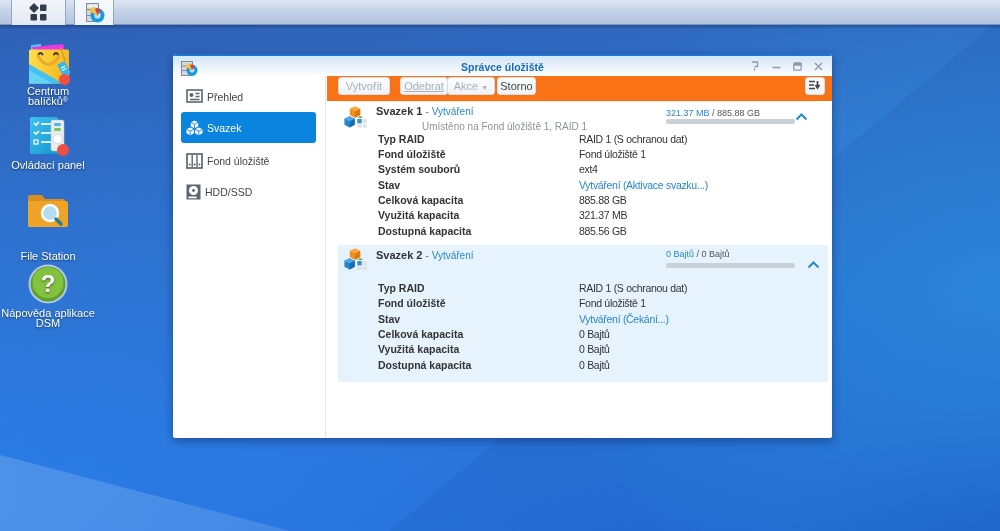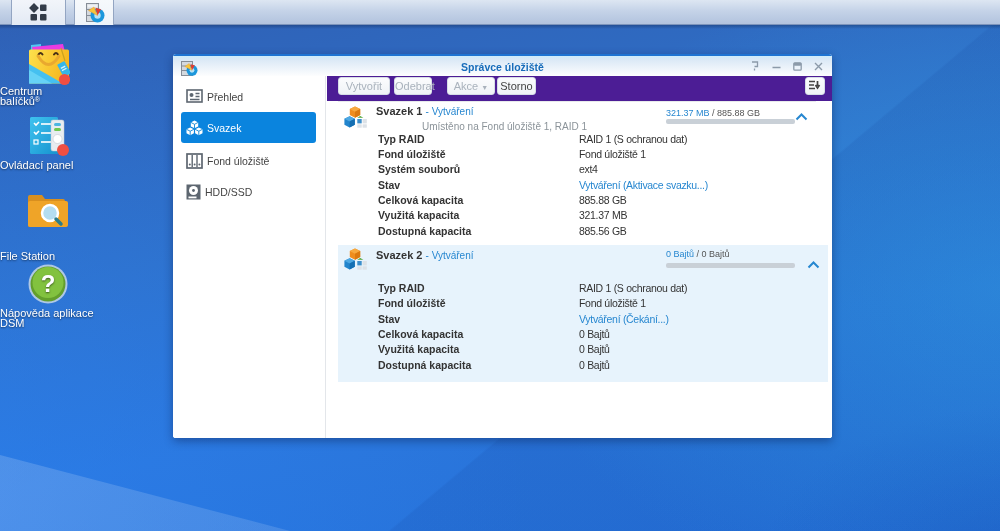--- a/index.html
+++ b/index.html
@@ -36,21 +36,21 @@
   background:linear-gradient(to bottom, #dde6f2 0%, #c5d3e8 45%, #b2c3de 100%);
   border-bottom:1px solid #7d94bb;
 }
 .tb-btn {
   position:absolute; top:0; height:25px;
   background:linear-gradient(to bottom, #f2f5fa 0%, #e3eaf4 100%);
   border-left:1px solid #93a5c2; border-right:1px solid #93a5c2;
   display:flex; align-items:center; justify-content:center;
 }
 
-.dicon { position:absolute; text-align:left; color:#fff; font-size:11px; line-height:10px;
+.dicon { position:absolute; text-align:center; color:#fff; font-size:11px; line-height:10px;
   text-shadow:0 1px 2px rgba(0,0,0,0.55); width:96px; }
 .dicon svg { display:block; margin:0 auto; }
 .dicon .lbl { margin-top:3px; }
 
 #win {
   position:absolute; left:173px; top:54px; width:659px; height:384px;
   background:#fff;
   border-radius:3px;
   box-shadow:0 3px 10px rgba(10,30,80,0.45);
   overflow:hidden;
@@ -67,21 +67,21 @@
 #titlebar .wicons { position:absolute; right:9px; top:5px; display:flex; gap:12px; }
 
 #winbody { position:absolute; left:0; top:22px; right:0; bottom:0; background:#fff; }
 #sidebar { position:absolute; left:0; top:0; width:153px; bottom:0; background:#fff; border-right:1px solid #e3e6ea; }
 .sbitem { position:absolute; left:8px; width:135px; height:31px; display:flex; align-items:center;
   font-size:10.5px; color:#444; border-radius:3px; }
 .sbitem svg { margin:0 4px 0 5px; flex:0 0 auto; }
 .sbitem.sel { background:#0a84de; color:#fff; }
 #content { position:absolute; left:154px; top:0; right:0; bottom:0; background:#fff; }
 
-#toolbar { position:absolute; left:0; top:0; right:0; height:25px; background:#4c1d95; }
+#toolbar { position:absolute; left:0; top:0; right:0; height:25px; background:#f97316; }
 .btn {
   position:absolute; top:1px; height:18px;
   border:1px solid #d6dde6; border-radius:3px;
   background:linear-gradient(to bottom,#fbfcfd,#f0f3f7);
   font-size:11px; color:#a9b2bc; text-align:center; line-height:16px;
   font-family:"Liberation Sans", sans-serif;
 }
 .btn.en { color:#444; }
 
 #entry1 { position:absolute; left:11px; right:16px; top:25px; height:144px; border-top:1px solid #e8eaec; }
@@ -273,21 +273,21 @@
           <circle cx="7.5" cy="6.5" r="4.5" fill="#fff"></circle>
           <circle cx="7.5" cy="6.5" r="1.4" fill="#5d6670"></circle>
           <rect x="2.5" y="12.5" width="8" height="1.8" fill="#fff"></rect>
         </svg>
         HDD/SSD
       </div>
     </div>
     <div id="content">
       <div id="toolbar">
         <div class="btn" style="left:11px; width:52px;">Vytvořit</div>
-        <div class="btn" style="left:67px; width:38px;">Odebrat</div>
+        <div class="btn" style="left:73px; width:48px;text-decoration:underline;">Odebrat</div>
         <div class="btn" style="left:120px; width:48px;">Akce <span style="font-size:7px;">▼</span></div>
         <div class="btn en" style="left:170px; width:39px;">Storno</div>
         <div class="btn en" style="right:7px; width:20px;">
           <svg width="12" height="11" viewBox="0 0 12 11" style="margin-top:2px">
             <line x1="0" y1="1.5" x2="6" y2="1.5" stroke="#444" stroke-width="1.7"></line>
             <line x1="0" y1="5" x2="5" y2="5" stroke="#444" stroke-width="1.7"></line>
             <line x1="0" y1="8.5" x2="6" y2="8.5" stroke="#444" stroke-width="1.7"></line>
             <path d="M8.5 1 v5 M6.5 5 l2 3 l2 -3" stroke="#444" stroke-width="1.7" fill="none"></path>
           </svg>
         </div>

